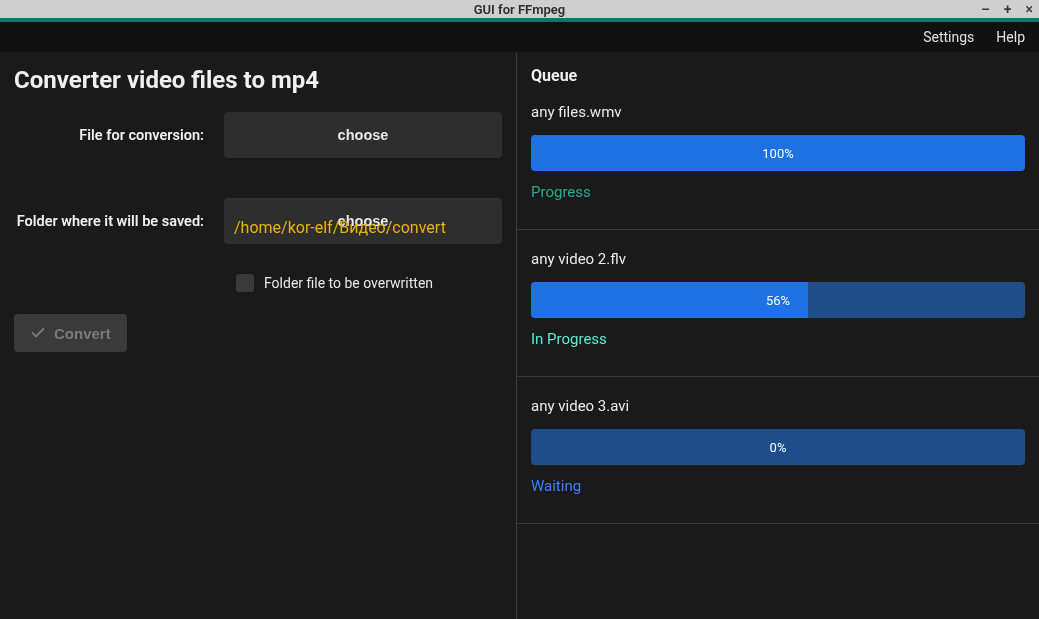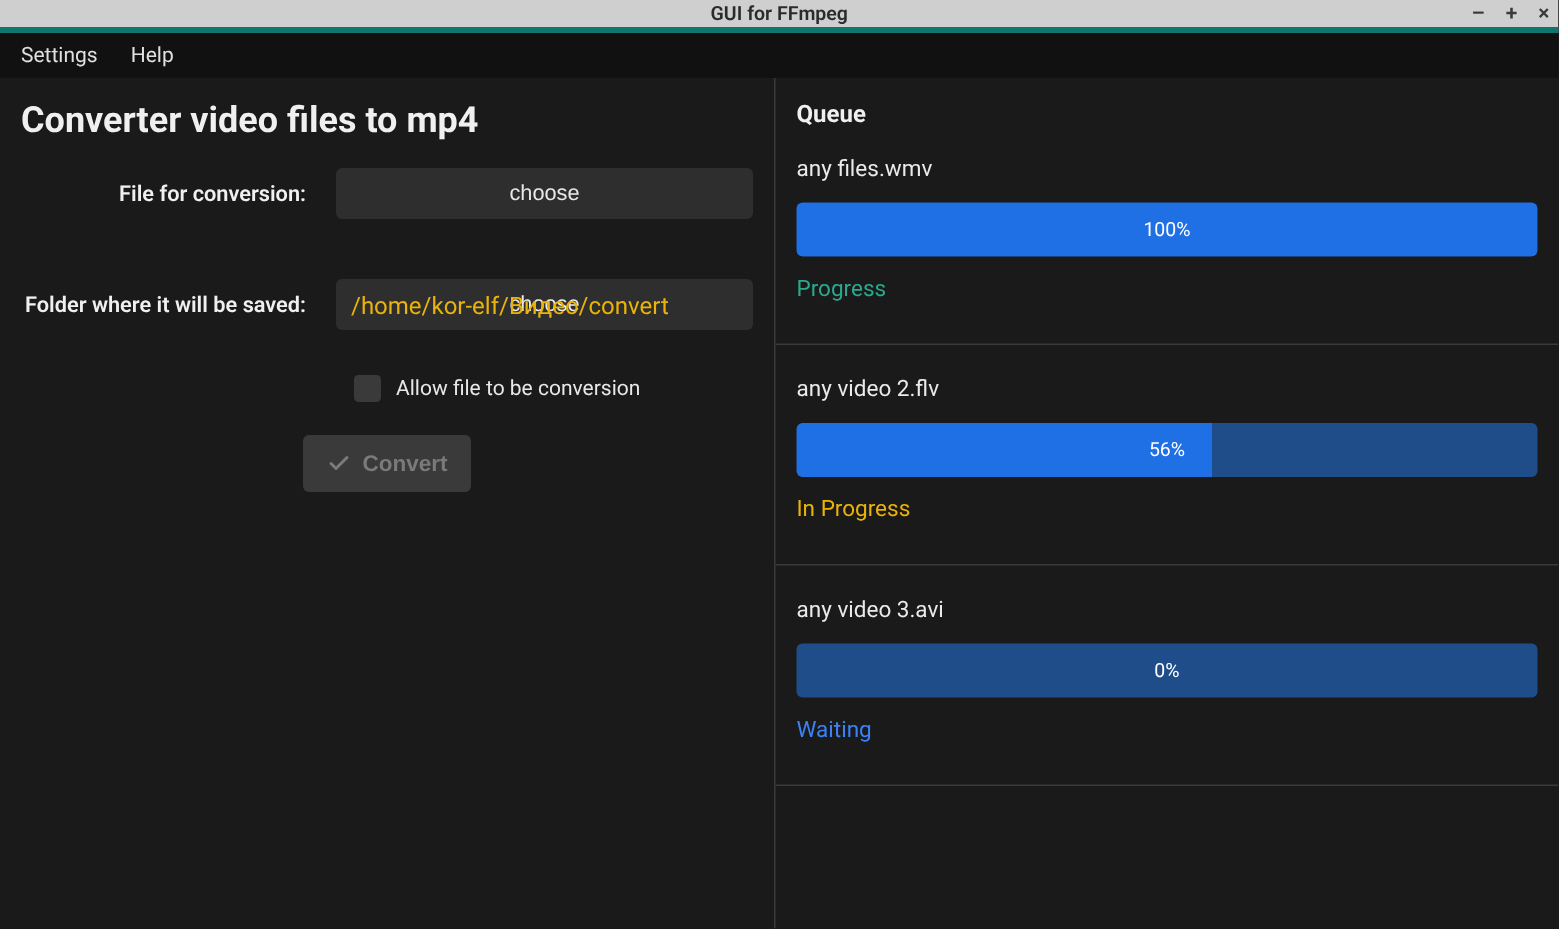--- a/index.html
+++ b/index.html
@@ -38,20 +38,21 @@
   .window-controls span { cursor: pointer; line-height: 1; }
   .menubar {
     height: 30px;
     background: #111111;
     display: flex;
     align-items: center;
     padding: 0 14px;
     gap: 22px;
     color: #e0e0e0;
     font-size: 14px;
+    justify-content: flex-end;
   }
   .menubar .menu-item { cursor: pointer; }
   .content {
     display: flex;
     height: calc(619px - 22px - 30px);
   }
   .left-panel {
     width: 517px;
     padding: 14px;
     border-right: 1px solid #3a3a3a;
@@ -80,22 +81,22 @@
     color: #f0f0f0;
     padding-right: 20px;
     font-size: 14.5px;
   }
   .choose-btn {
     flex: 1;
     background: #2e2e2e;
     color: #e8e8e8;
     border: none;
     border-radius: 4px;
-    height: 34px;
-    font-weight: 400;
+    height: 46px;
+    font-weight: 700;
     font-size: 14.5px;
     cursor: pointer;
     text-align: center;
   }
   .path-display {
     margin-left: 220px;
     color: #eab308;
     font-size: 16px;
     font-weight: 400;
     margin-top: -36px;
@@ -110,21 +111,21 @@
   }
   .checkbox {
     width: 18px;
     height: 18px;
     background: #3a3a3a;
     border-radius: 3px;
     cursor: pointer;
   }
   .convert-row {
     display: flex;
-    justify-content: center;
+    justify-content: flex-start;
     padding-right: 0;
   }
   .convert-btn {
     background: #3a3a3a;
     color: #7a7a7a;
     border: none;
     border-radius: 4px;
     height: 38px;
     padding: 0 16px;
     font-weight: 600;
@@ -171,21 +172,21 @@
     left: 0; right: 0; top: 0; bottom: 0;
     display: flex;
     align-items: center;
     justify-content: center;
     color: #fff;
     font-size: 13px;
     text-align: right;
   }
   .queue-status { font-size: 15px; }
   .status-completed { color: #2aa98f; }
-  .status-progress { color: #eab308; }
+  .status-progress { color: #5eead4; }
   .status-waiting { color: #3b82f6; }
 </style>
 </head>
 <body>
 
 <div class="titlebar">
   <span>GUI for FFmpeg</span>
   <div class="window-controls">
     <span>–</span>
     <span>+</span>
@@ -208,21 +209,21 @@
     </div>
 
     <div class="form-row tight">
       <div class="form-label">Folder where it will be saved:</div>
       <button class="choose-btn">choose</button>
     </div>
     <div class="path-display">/home/kor-elf/Видео/convert</div>
 
     <div class="checkbox-row">
       <div class="checkbox"></div>
-      <span>Allow file to be conversion</span>
+      <span>Folder file to be overwritten</span>
     </div>
 
     <div class="convert-row">
       <button class="convert-btn">
         <svg viewBox="0 0 24 24" fill="none" stroke="#7a7a7a" stroke-width="3" stroke-linecap="round" stroke-linejoin="round">
             <polyline points="20 6 9 17 4 12"></polyline>
           </svg>
         <span>Convert</span>
       </button>
     </div>

